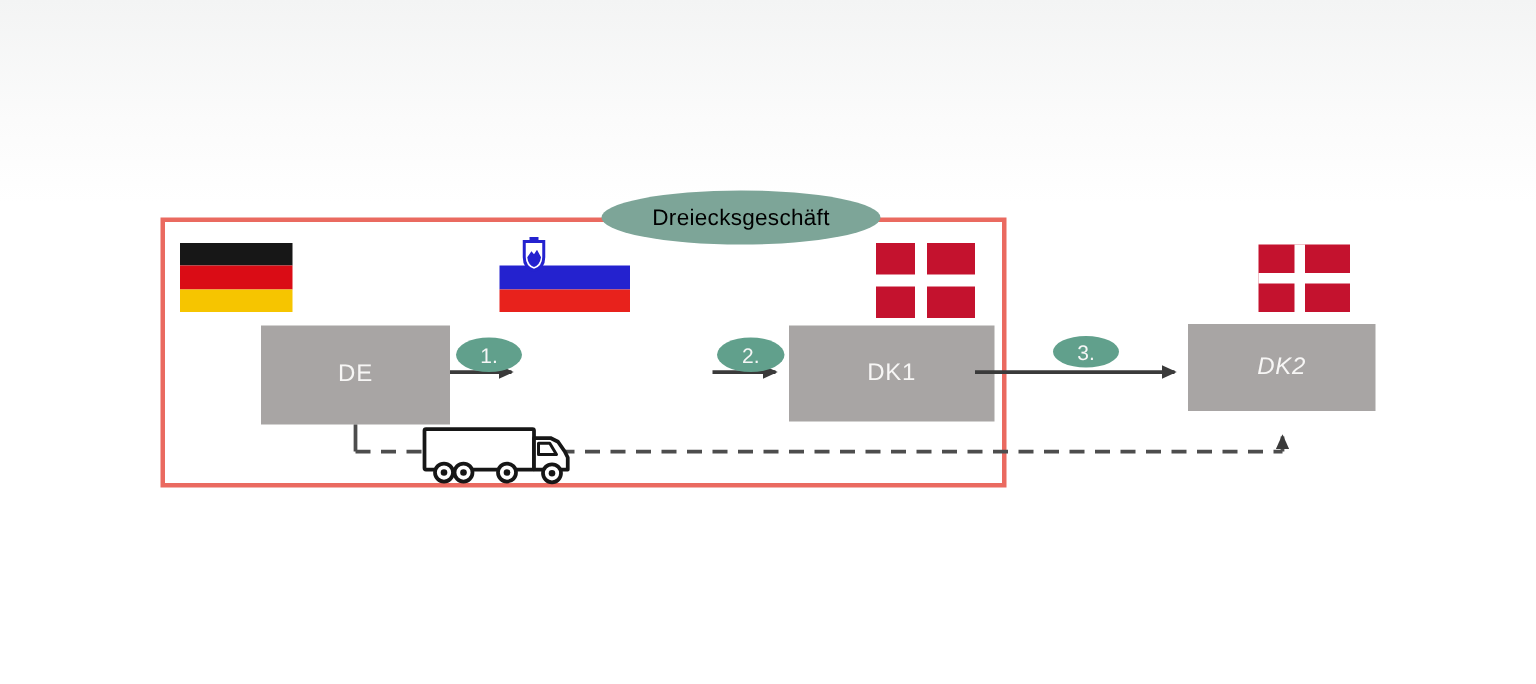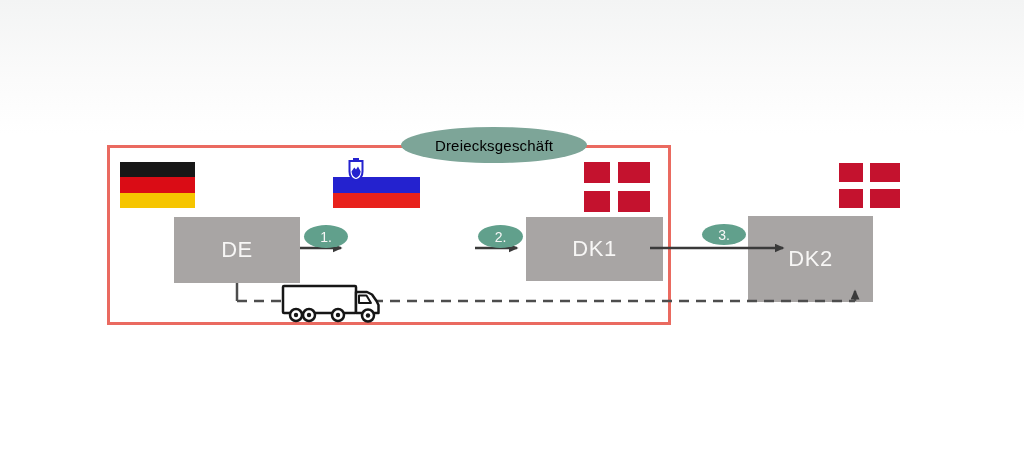--- a/index.html
+++ b/index.html
@@ -25,27 +25,27 @@
     display:flex;align-items:center;justify-content:center;
     color:#000000;font-size:15px;letter-spacing:.2px;
     z-index:5;
   }
   
   .node{
     position:absolute;
     background:var(--box-gray);
     display:flex;align-items:center;justify-content:center;
     color:var(--box-text);
-    font-size:22px;letter-spacing:.5px;
+    font-size:16px;letter-spacing:.5px;
     z-index:2;
   }
   .node.de {left:174px;top:217px;width:126px;height:66px;}
   .node.slo{left:350px;top:217px;width:125px;height:64px;}
   .node.dk1{left:526px;top:217px;width:137px;height:64px;}
-  .node.dk2{left:748px;top:216px;width:125px;height:86px;}
+  .node.dk2{left:792px;top:216px;width:125px;height:58px;font-style:italic;}
   
   .step{
     position:absolute;border-radius:50%;
     background:var(--teal-step);
     display:flex;align-items:center;justify-content:center;
     color:#f6f6f6;font-size:14px;
     z-index:4;
   }
   .step.s1{left:304px;top:225px;width:44px;height:23px;}
   .step.s2{left:478px;top:225px;width:45px;height:23px;}

